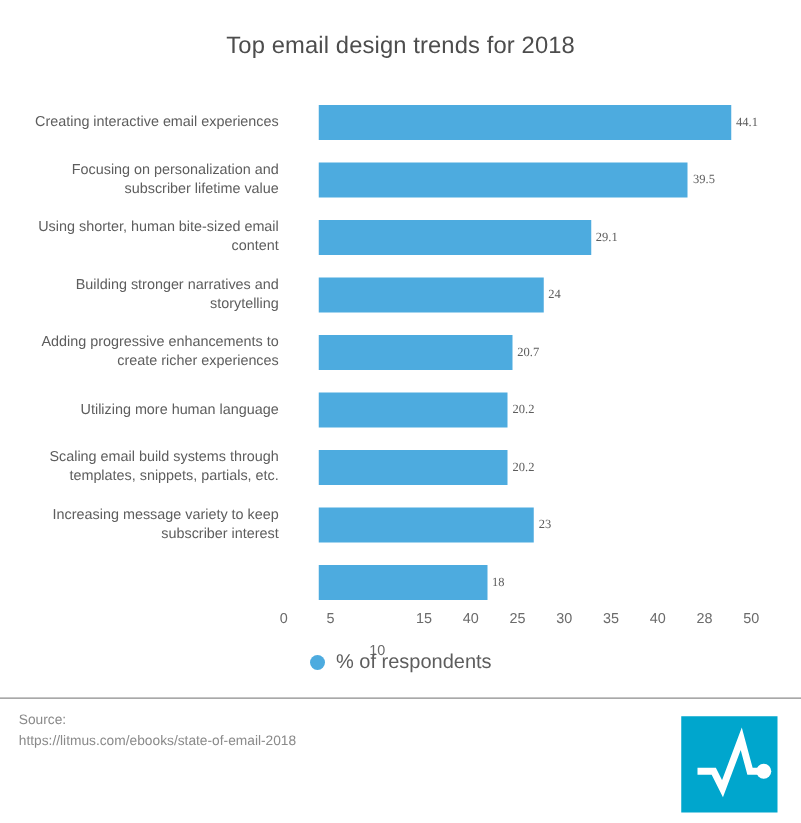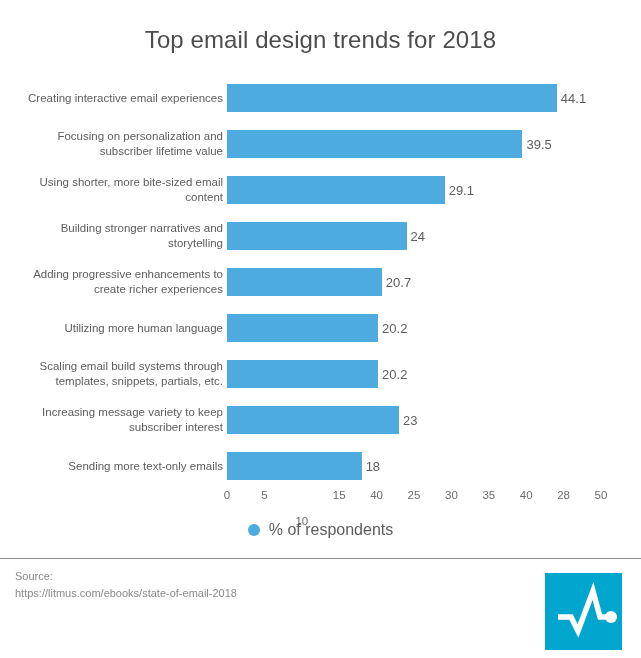--- a/index.html
+++ b/index.html
@@ -22,21 +22,21 @@
     background: #ffffff;
   }
 
   
   .chart-title {
     position: absolute;
     top: 26px;
     left: 0;
     width: 641px;
     text-align: center;
-    font-size: 24px;
+    font-size: 19px;
     font-weight: 400;
     color: #4d4d4d;
     letter-spacing: 0.1px;
   }
 
   
   .chart-area {
     position: absolute;
     top: 75px;
     left: 0;
@@ -47,20 +47,21 @@
   .rows {
     position: absolute;
     top: 0;
     left: 0;
     width: 641px;
   }
 
   .row {
     position: relative;
     height: 46px;
+    margin-left: 28px;
   }
 
   .cat-label {
     position: absolute;
     right: 418px;       
     top: 0;
     width: 210px;
     height: 46px;
     display: flex;
     flex-direction: column;
@@ -85,24 +86,25 @@
     left: 0;
     top: 0;
     height: 28px;
     background: #4dabdf;
   }
 
   .bar-value {
     position: absolute;
     top: 50%;
     transform: translateY(-50%);
-    font-size: 13px;
+    font-size: 10px;
     color: #5d5d5d;
     white-space: nowrap;
     padding-left: 4px;
+    font-family: Liberation Serif, serif;
   }
 
   
   .x-axis {
     position: absolute;
     left: 227px;
     top: 414px;
     width: 374px;
     height: 22px;
   }
@@ -192,21 +194,21 @@
             <span>Focusing on personalization and</span>
             <span>subscriber lifetime value</span>
           </div>
           <div class="bar-track">
             <div class="bar" style="width: 295.46px; background: rgb(77, 171, 223);"></div>
             <span class="bar-value" style="left: 295.46px;">39.5</span>
           </div>
         </div>
         <div class="row">
           <div class="cat-label">
-            <span>Using shorter, more bite-sized email</span>
+            <span>Using shorter, human bite-sized email</span>
             <span>content</span>
           </div>
           <div class="bar-track">
             <div class="bar" style="width: 217.668px; background: rgb(77, 171, 223);"></div>
             <span class="bar-value" style="left: 217.668px;">29.1</span>
           </div>
         </div>
         <div class="row">
           <div class="cat-label">
             <span>Building stronger narratives and</span>
@@ -250,23 +252,20 @@
           <div class="cat-label">
             <span>Increasing message variety to keep</span>
             <span>subscriber interest</span>
           </div>
           <div class="bar-track">
             <div class="bar" style="width: 172.04px; background: rgb(77, 171, 223);"></div>
             <span class="bar-value" style="left: 172.04px;">23</span>
           </div>
         </div>
         <div class="row">
-          <div class="cat-label">
-            <span>Sending more text-only emails</span>
-          </div>
           <div class="bar-track">
             <div class="bar" style="width: 134.64px; background: rgb(77, 171, 223);"></div>
             <span class="bar-value" style="left: 134.64px;">18</span>
           </div>
         </div>
       </div>
     <div class="x-axis" id="x-axis">
         <span class="x-tick" style="left: 0px;">0</span>
         <span class="x-tick" style="left: 37.4px;">5</span>
         <span class="x-tick" style="left: 74.8px; margin-top: 26px;">10</span>

